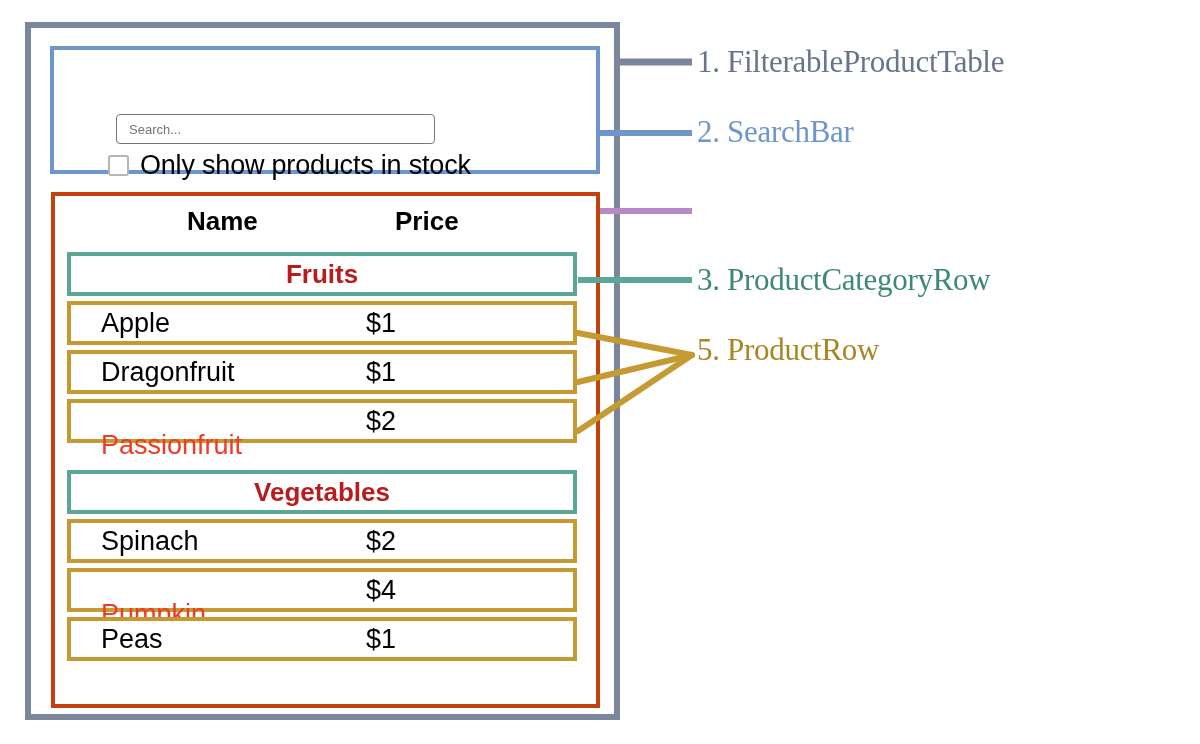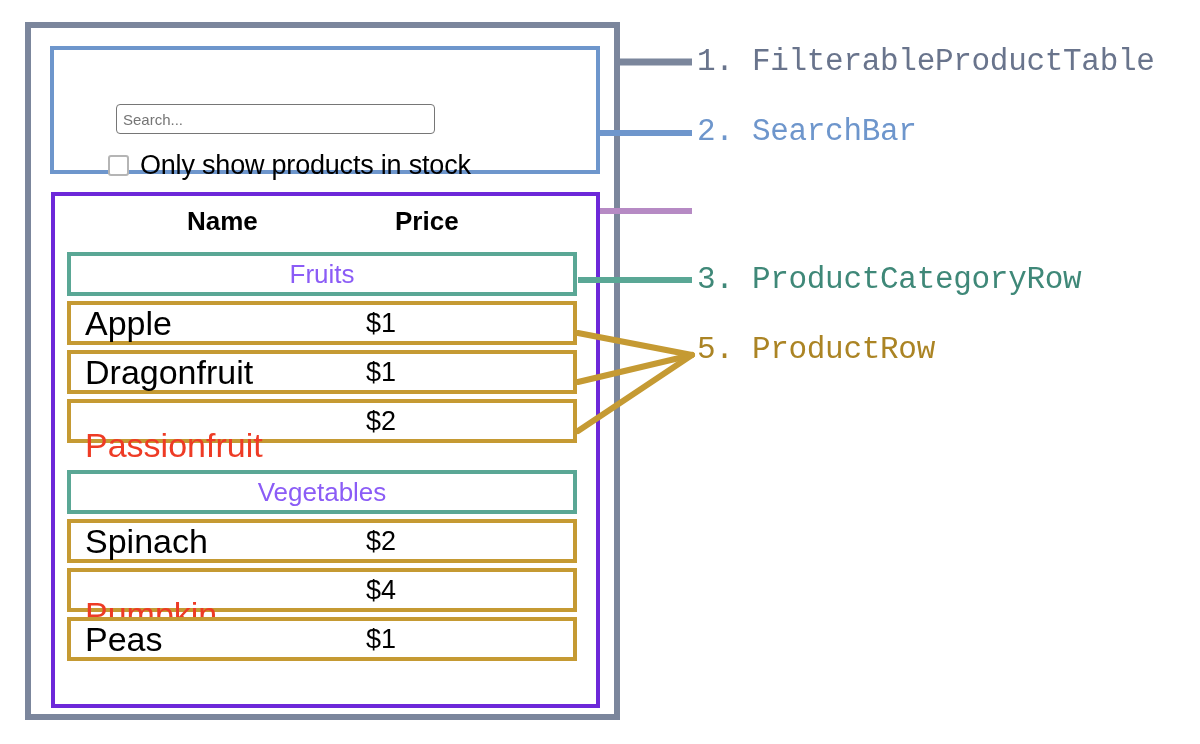--- a/index.html
+++ b/index.html
@@ -40,31 +40,31 @@
     top: 18px;
     width: 550px;
     height: 128px;
     box-sizing: border-box;
     border: 4px solid #6e96cc;
     background: #ffffff;
   }
   .search-input {
     position: absolute;
     left: 62px;
-    top: 54px;
+    top: 64px;
     width: 319px;
     height: 30px;
     box-sizing: border-box;
     border: 1.5px solid #767676;
     border-radius: 4px;
     background: #ffffff;
     font-family: "Liberation Sans", sans-serif;
-    font-size: 15px;
+    font-size: 13px;
     color: #6f6f6f;
-    padding: 0 6px;
+    padding: 0 12px;
     line-height: 28px;
     outline: none;
   }
   .search-input::placeholder { color: #757575; opacity: 1; }
 
   .stock-row {
     position: absolute;
     left: 54px;
     top: 100px;
     display: flex;
@@ -91,21 +91,21 @@
   }
 
   
   .product-table {
     position: absolute;
     left: 20px;
     top: 164px;
     width: 549px;
     height: 516px;
     box-sizing: border-box;
-    border: 4px solid #6d28d9;
+    border: 4px solid #c2410c;
     background: #ffffff;
   }
 
   .table-head {
     position: absolute;
     left: 0;
     top: 10px;
     width: 100%;
     height: 40px;
   }
@@ -134,40 +134,40 @@
     border: 4px solid #5aa795;
     background: #ffffff;
     display: flex;
     align-items: center;
     justify-content: center;
     margin-bottom: 5px;
   }
   .category-label {
     font-family: "Liberation Sans", sans-serif;
     font-size: 26px;
-    font-weight: normal;
-    color: #8b5cf6;
+    font-weight: bold;
+    color: #b91c1c;
   }
 
   .product-row {
     box-sizing: border-box;
     width: 510px;
     height: 44px;
     border: 4px solid #c59a33;
     background: #ffffff;
     position: relative;
     margin-bottom: 5px;
   }
   .cell-name {
     position: absolute;
-    left: 14px;
+    left: 30px;
     top: 50%;
     transform: translateY(-50%);
     font-family: "Liberation Sans", sans-serif;
-    font-size: 34px;
+    font-size: 27px;
     color: #000000;
     white-space: nowrap;
   }
   .cell-name.out-of-stock { color: #ee3b25; margin-top: 24px; }
   .cell-price {
     position: absolute;
     left: 295px;
     top: 50%;
     transform: translateY(-50%);
     font-family: "Liberation Sans", sans-serif;
@@ -180,21 +180,21 @@
   #callout-svg {
     position: absolute;
     left: 0;
     top: 0;
     width: 1200px;
     height: 744px;
     pointer-events: none;
   }
   .callout-label {
     position: absolute;
-    font-family: Liberation Mono, monospace;
+    font-family: Liberation Serif, serif;
     font-size: 31px;
     font-weight: 400;
     white-space: nowrap;
     letter-spacing: -0.3px;
   }
   .cl-1 { left: 697px; top: 44px;  color: #69748c; }
   .cl-2 { left: 697px; top: 114px; color: #6e96cc; text-align: right; }
   .cl-3 { left: 697px; top: 192px; color: #a07cb5; }
   .cl-4 { left: 697px; top: 262px; color: #3f8878; }
   .cl-5 { left: 697px; top: 332px; color: #ab8424; }

